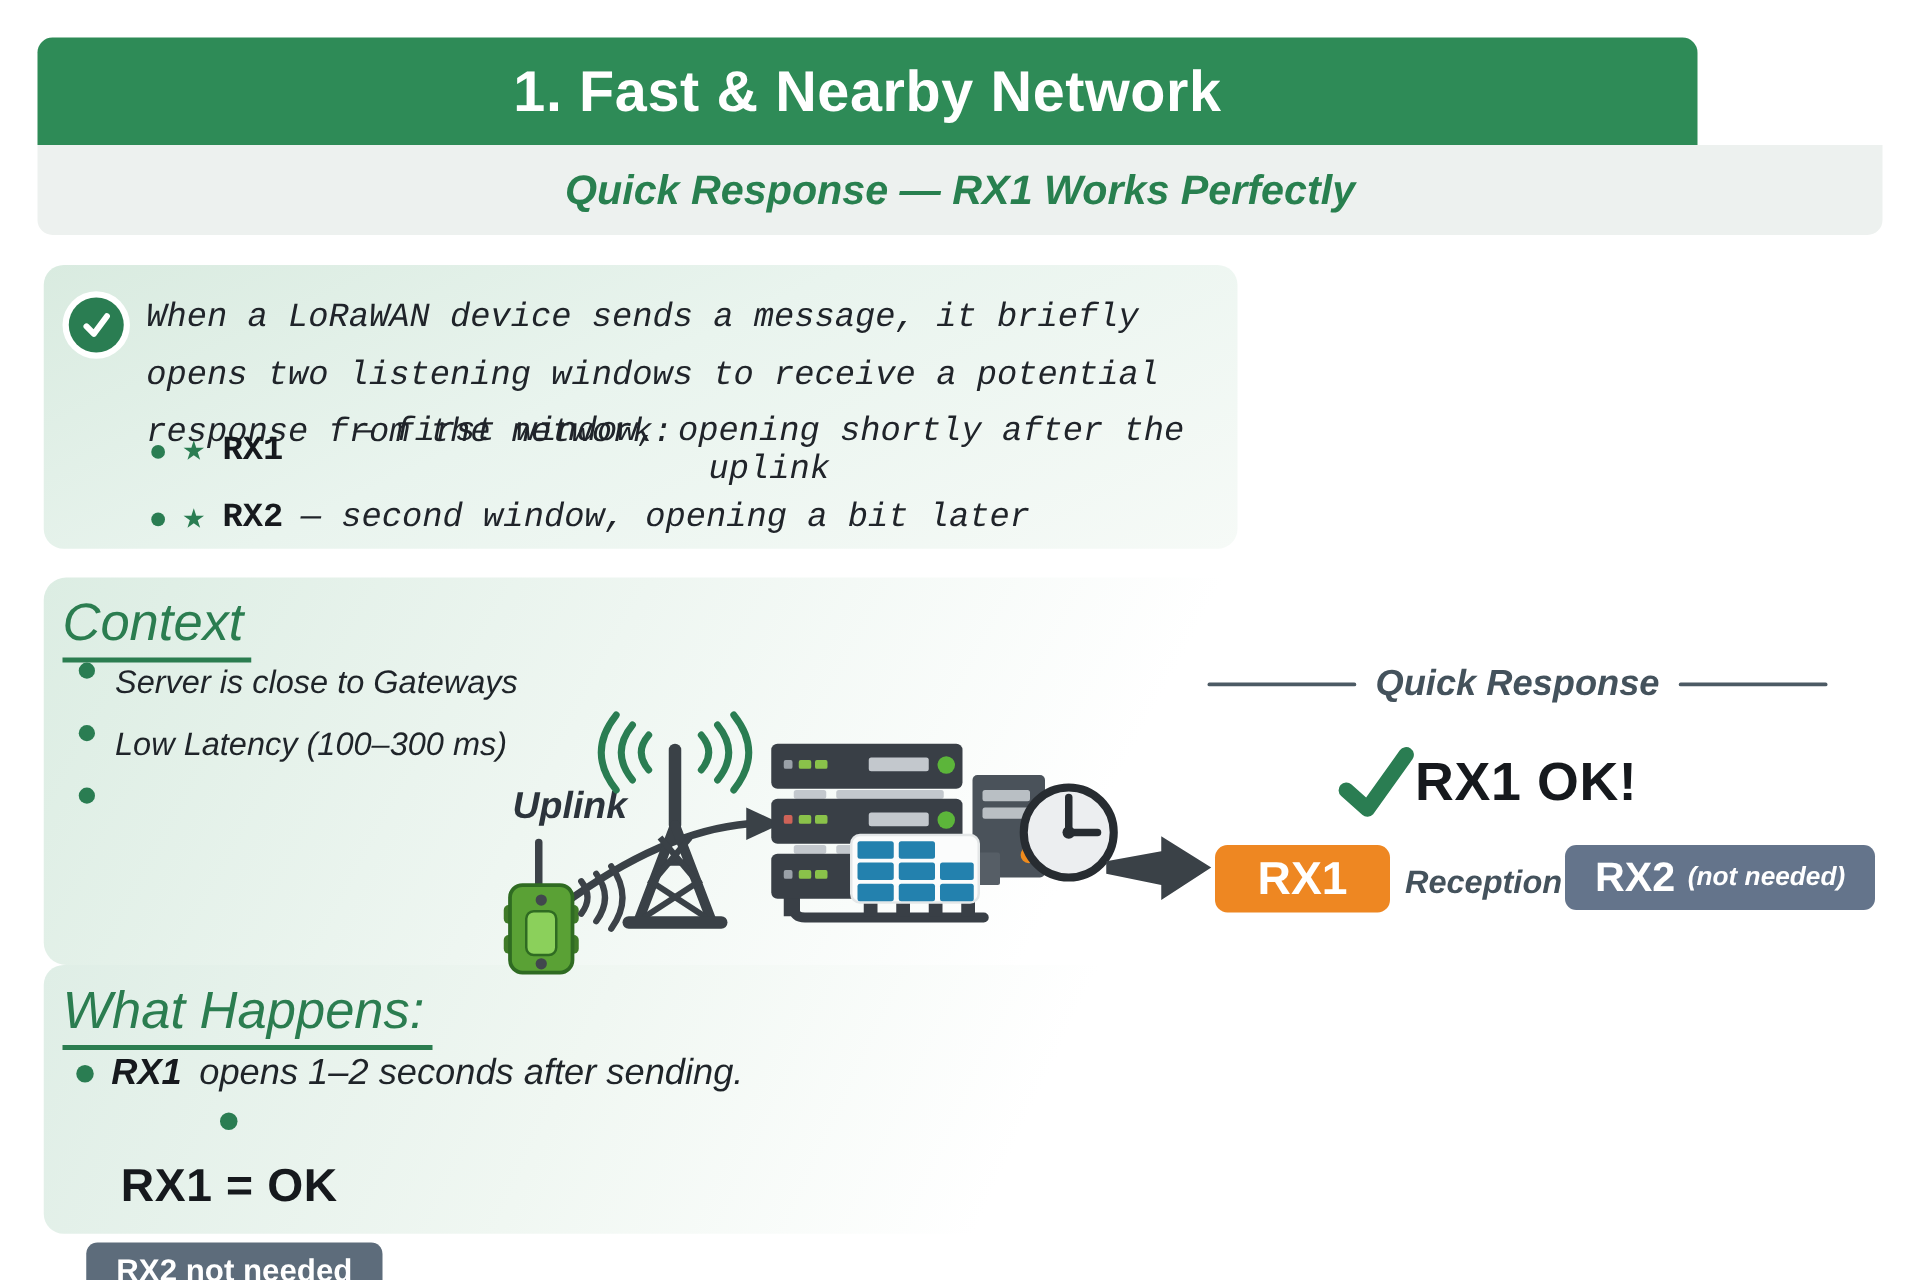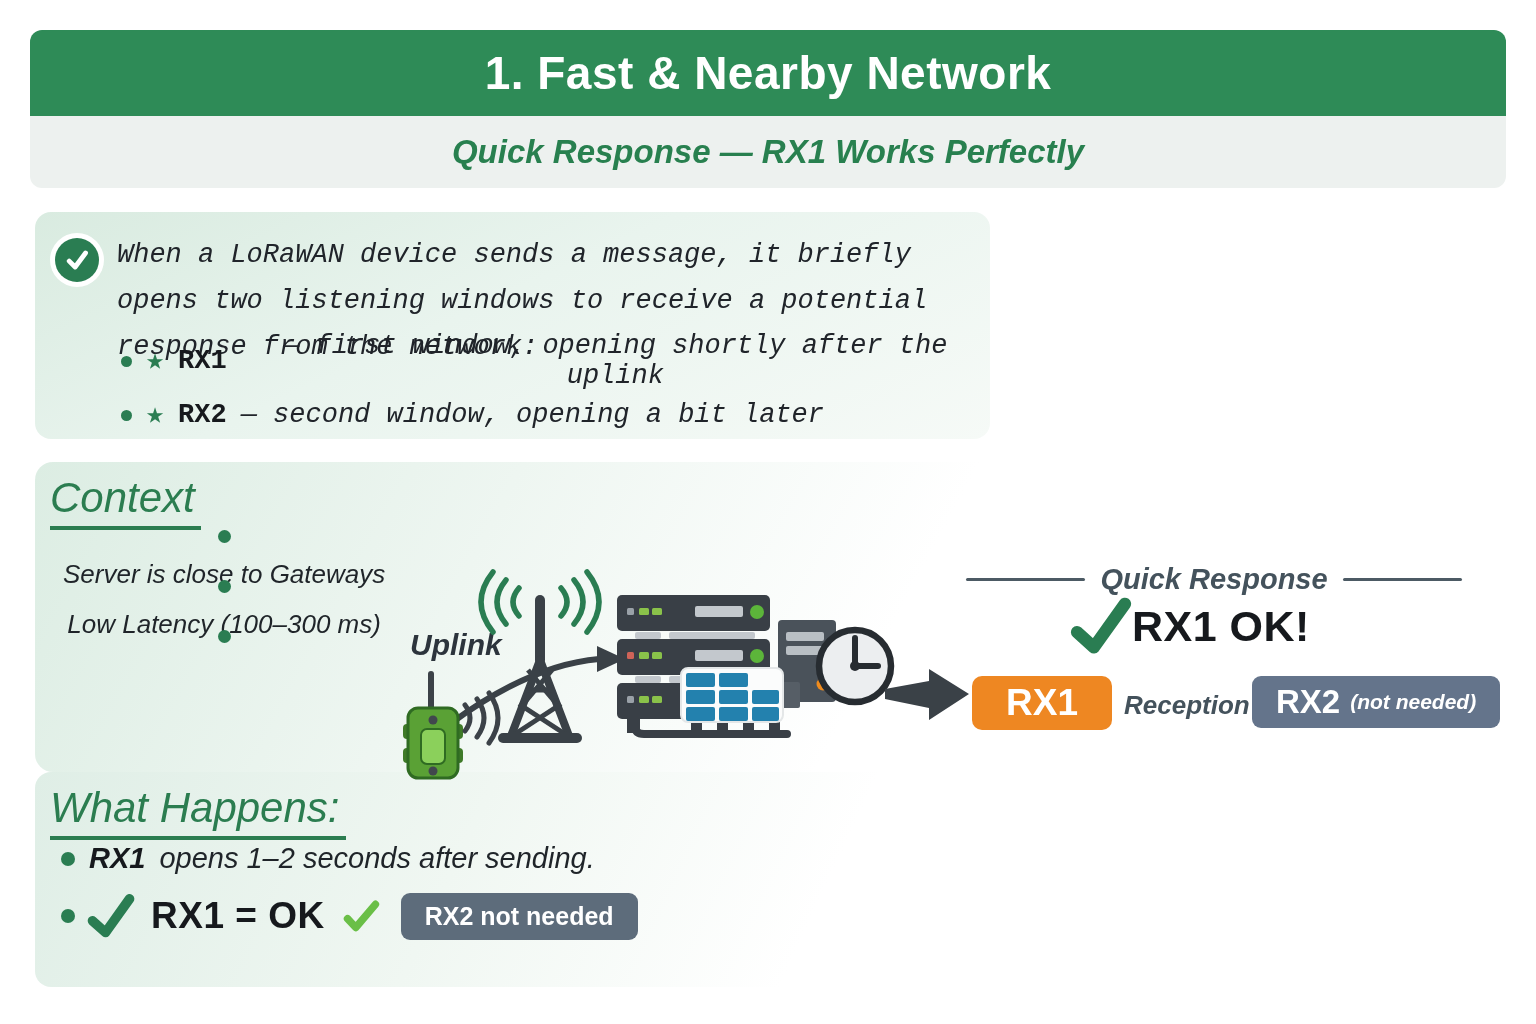--- a/index.html
+++ b/index.html
@@ -3,21 +3,21 @@
 <meta charset="utf-8">
 <style>
   * { box-sizing: border-box; margin: 0; padding: 0; }
   html,body { background:#ffffff; }
   #canvas{
     position:relative; width:1536px; height:1024px; overflow:hidden;
     background:#ffffff; font-family:"Liberation Sans", sans-serif; color:#22262b;
   }
   
   .header{
-    position:absolute; left:30px; top:30px; width:1476px; height:86px;
+    position:absolute; left:30px; top:30px; width:1328px; height:86px;
     background:#2e8b57; border-radius:12px 12px 0 0;
     display:flex; align-items:center; justify-content:center;
   }
   .header h1{ color:#ffffff; font-size:46px; font-weight:800; letter-spacing:.5px; }
   .subbar{
     position:absolute; left:30px; top:116px; width:1476px; height:72px;
     background:#edf1ef; border-radius:0 0 12px 12px;
     display:flex; align-items:center; justify-content:center;
   }
   .subbar .subtitle{ color:#28804f; font-size:33px; font-weight:700; font-style:italic; }
@@ -50,35 +50,35 @@
     position:absolute; left:35px; top:462px; width:1465px; height:310px;
     border-radius:18px; z-index:0;
     background:linear-gradient(118deg,#dcede3 0%, #eef6f1 30%, #ffffff 58%);
   }
   .green-heading{
     display:inline-block; color:#2b7d50; font-size:42px; font-weight:400; font-style:italic;
     border-bottom:4px solid #2b7d50; padding-bottom:4px; padding-right:6px;
   }
   .context-box .green-heading{ position:absolute; left:15px; top:12px; }
   .ctx-bullets{ position:absolute; left:28px; top:68px; display:flex; flex-direction:column; gap:21px; }
-  .cbullet{ display:flex; align-items:center; gap:16px; height:29px;flex-direction:column; }
+  .cbullet{ display:flex; align-items:flex-start; gap:16px; height:29px; }
   .cbullet .dot{ width:13px; height:13px; }
   .cbullet .txt{ font-size:26px; font-style:italic; color:#1f2429; }
 
   
   .uplink-label{
     position:absolute; left:410px; top:628px; z-index:2;
     font-size:30px; font-weight:800; font-style:italic; color:#2c343c;
   }
   .diagram{ position:absolute; left:395px; top:562px; z-index:2; }
 
   
   .qr-row{
     position:absolute; left:966px; top:531px; width:496px; z-index:2;
-    display:flex; align-items:center; gap:15px;margin-top:32px;
+    display:flex; align-items:center; gap:15px;
   }
   .qr-row .line{ flex:1; height:3px; background:#4c5a64; border-radius:2px; }
   .qr-row .qr-text{ color:#44525c; font-size:29px; font-weight:800; font-style:italic; white-space:nowrap; }
 
   .rx1ok-row{
     position:absolute; left:1070px; top:595px; z-index:2;
     display:flex; align-items:center; 
   }
   .rx1ok-row .lbl{ font-size:43px; font-weight:800; color:#16191d; letter-spacing:.5px; }
 
@@ -110,21 +110,21 @@
   .wh-box .green-heading{ position:absolute; left:15px; top:12px; }
   .wh-b1{
     position:absolute; left:26px; top:70px;
     display:flex; align-items:center; gap:14px;
   }
   .wh-b1 .dot, .wh-b2 .dot{ width:14px; height:14px; }
   .wh-b1 .term{ font-size:29px; font-weight:800; font-style:italic; color:#16191d; }
   .wh-b1 .rest{ font-size:29px; font-style:italic; color:#1f2429; }
   .wh-b2{
     position:absolute; left:26px; top:118px; height:52px;
-    display:flex; align-items:center; gap:12px;
+    display:flex; align-items:center; gap:12px;flex-direction:column;
   }
   .wh-b2 .stmt{ font-size:37px; font-weight:800; color:#16191d; letter-spacing:.5px; margin:0 4px; }
   .wh-b2 .light-check{ transform:rotate(6deg); }
   .wh2-badge{
     background:#5d6c7b; border-radius:9px; color:#ffffff; padding:9px 24px;
     font-size:25px; font-weight:800; margin-left:8px;
   }
 </style>
 </head>
 <body>

